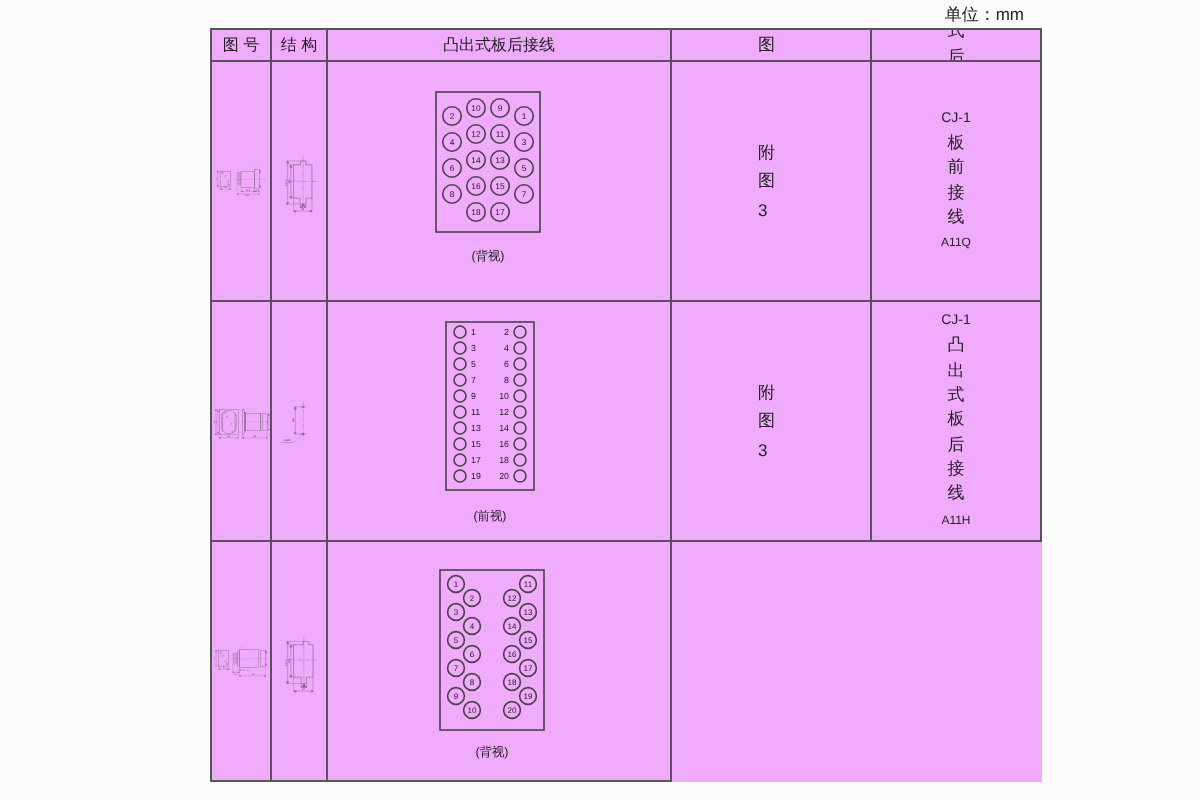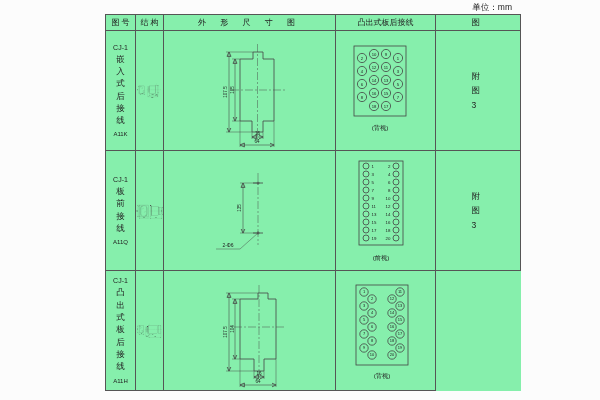--- a/index.html
+++ b/index.html
@@ -3,21 +3,21 @@
 <meta charset="utf-8">
 <style>
   * { box-sizing: border-box; margin: 0; padding: 0; }
   html,body { width:600px; height:400px; }
   body { background:#fcfcfc; font-family:"Liberation Sans", sans-serif; color:#222; position:relative; overflow:hidden; }
   .unit { position:absolute; top:2px; left:438px; width:74px; text-align:right; font-size:8.5px;
           border-bottom:1px solid #555; padding-bottom:1px; }
   .tbl { position:absolute; left:105px; top:14px;
          display:grid; grid-template-columns:30px 28px 172px 100px 85px;
          grid-template-rows:16px 120px 120px 120px;
-         border-top:1px solid #555; border-left:1px solid #555; background:#86efac; }
+         border-top:1px solid #555; border-left:1px solid #555; background:#f0abfc; }
   .cell { border-right:1px solid #555; border-bottom:1px solid #555;
           display:flex; align-items:center; justify-content:center; position:relative; overflow:hidden; }
   .hdr { font-size:8px; white-space:pre; }
   .vtext { width:13px; line-height:1.7; font-size:8.5px; text-align:left; word-break:break-all; }
   .struct { flex-direction:column; }
   .prefix { font-size:7px; }
   .schars { width:11px; font-size:8.5px; line-height:1.45; text-align:center; word-break:break-all; margin-top:2px; }
   .model { font-size:6px; margin-top:5px; }
   svg { display:block; }
   svg line, svg path, svg rect, svg circle { stroke:#444; fill:none; stroke-width:0.8; }
@@ -43,21 +43,20 @@
     </marker>
   </defs>
 </svg>
 
 <div class="unit">单位：mm</div>
 
 <div class="tbl">
 
   <div class="cell hdr">图 号</div>
   <div class="cell hdr">结 构</div>
-  <div class="cell hdr" style="letter-spacing:6px">外 形 尺 寸 图</div>
   <div class="cell hdr">凸出式板后接线</div>
 
   <div class="cell">
     <div class="vtext">附图3</div>
   </div>
   <div class="cell struct">
     <div class="prefix">CJ-1</div>
     <div class="schars">嵌入式后接线</div>
     <div class="model">A11K</div>
   </div>

